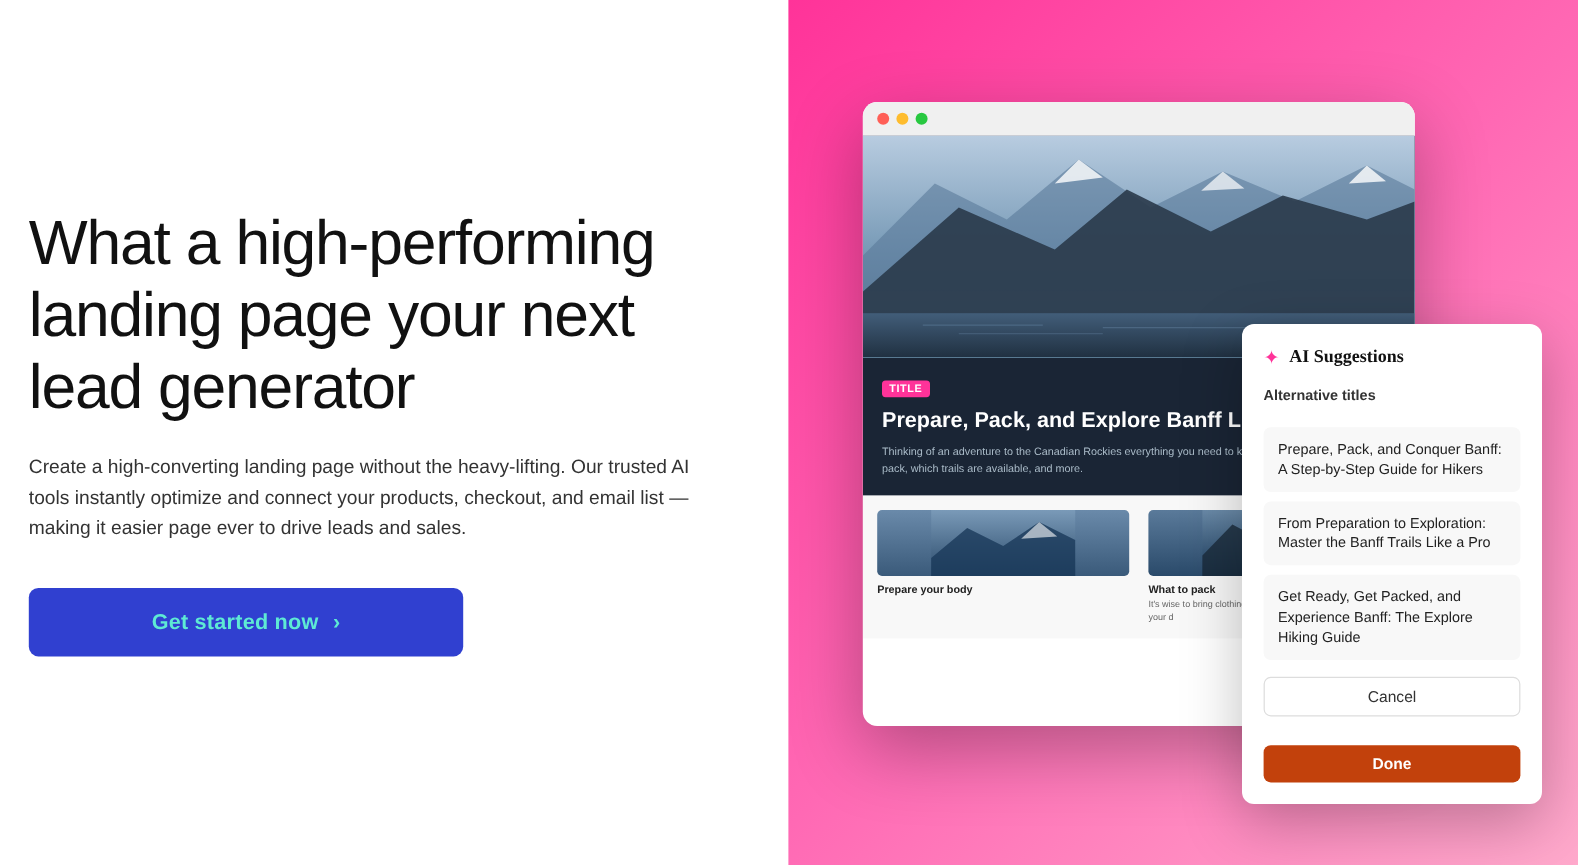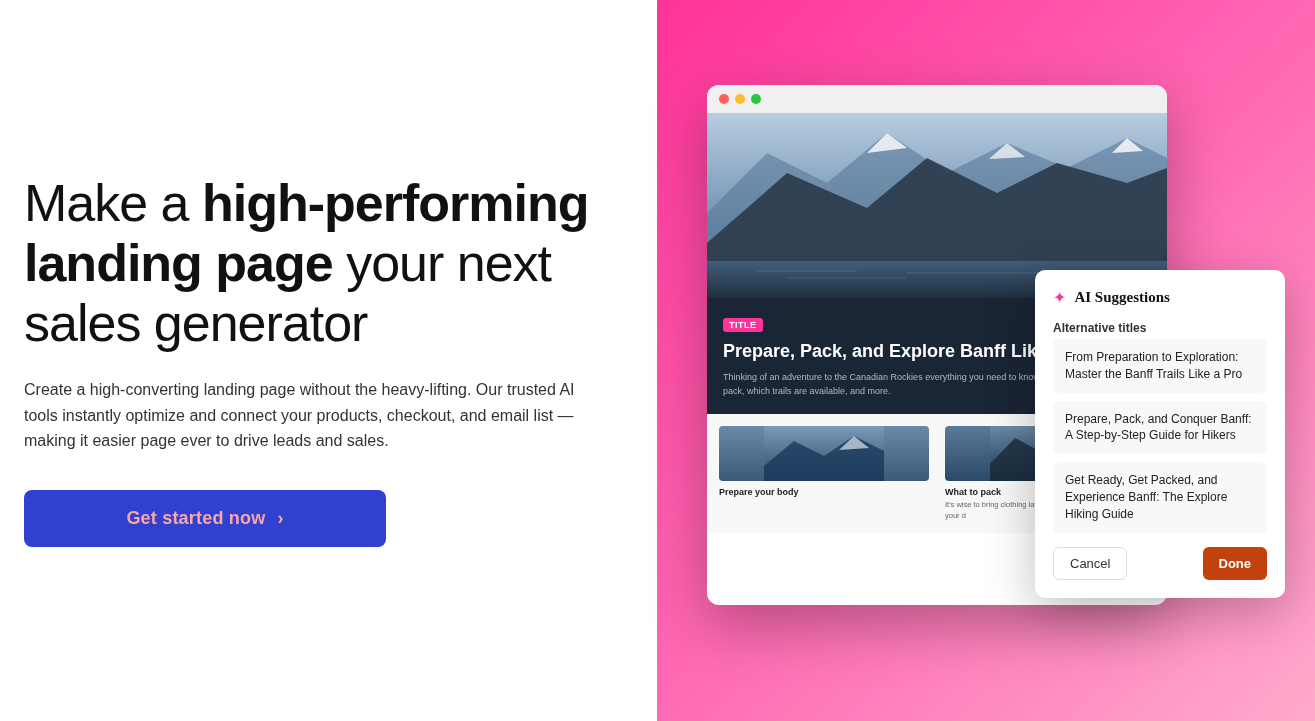--- a/index.html
+++ b/index.html
@@ -25,37 +25,37 @@
     .hero-headline {
       font-size: 52px;
       line-height: 1.15;
       color: #111111;
       font-weight: 400;
       margin-bottom: 24px;
       letter-spacing: -1px;
     }
 
     .hero-headline strong {
-      font-weight: 700;
+      font-weight: 400;
     }
 
     .hero-subtext {
       font-size: 16px;
       line-height: 1.6;
       color: #333333;
       margin-bottom: 36px;
       max-width: 580px;
     }
 
     .cta-button {
       display: inline-flex;
       align-items: center;
       gap: 12px;
       background: #3040d0;
-      color: #fca5a5;
+      color: #5eead4;
       border: none;
       border-radius: 8px;
       padding: 18px 32px;
       font-size: 18px;
       font-weight: 600;
       cursor: pointer;
       width: 362px;
       justify-content: center;
       letter-spacing: 0.2px;
     }
@@ -77,21 +77,21 @@
 
     
     .browser-window {
       width: 460px;
       height: 520px;
       background: #ffffff;
       border-radius: 12px;
       box-shadow: 0 20px 60px rgba(0,0,0,0.3);
       position: absolute;
       top: 85px;
-      left: 50px;
+      left: 62px;
       overflow: hidden;
     }
 
     .browser-titlebar {
       background: #f0f0f0;
       height: 28px;
       display: flex;
       align-items: center;
       padding: 0 12px;
       gap: 6px;
@@ -221,38 +221,39 @@
       font-size: 15px;
       font-weight: 700;
       color: #111;
       font-family: Liberation Serif, serif;
     }
 
     .ai-panel-subtitle {
       font-size: 12px;
       font-weight: 600;
       color: #333;
-      margin-bottom: 4px;
+      margin-bottom: 20px;
     }
 
     .ai-suggestion-item {
       background: #f8f8f8;
       border-radius: 6px;
       padding: 10px 12px;
       margin-bottom: 8px;
       font-size: 12px;
       color: #222;
       line-height: 1.4;
     }
 
     .ai-panel-actions {
       display: flex;
-      justify-content: space-between;
-      gap: 4px;
+      justify-content: flex-end;
+      gap: 24px;
       margin-top: 14px;
+      flex-direction: column;
     }
 
     .btn-cancel {
       background: #ffffff;
       border: 1px solid #dddddd;
       color: #333;
       border-radius: 6px;
       padding: 8px 16px;
       font-size: 13px;
       font-weight: 500;
@@ -274,21 +275,21 @@
     svg.mountain-svg {
       width: 100%;
       height: 100%;
     }
   </style>
 </head>
 <body>
 
 <div class="left-panel">
   <h1 class="hero-headline">
-    <span>Make a </span><strong>high-performing landing page</strong><span> your next sales generator</span>
+    <span>What a </span><strong>high-performing landing page</strong><span> your next lead generator</span>
   </h1>
   <p class="hero-subtext">Create a high-converting landing page without the heavy-lifting. Our trusted AI tools instantly optimize and connect your products, checkout, and email list — making it easier page ever to drive leads and sales.</p>
   <button class="cta-button">
     <span>Get started now</span>
     <span class="arrow">›</span>
   </button>
 </div>
 
 <div class="right-panel">
 
@@ -380,22 +381,22 @@
       </div>
     </div>
   </div>
 
   <div class="ai-panel">
     <div class="ai-panel-header">
       <span class="ai-sparkle">✦</span>
       <span class="ai-panel-title">AI Suggestions</span>
     </div>
     <div class="ai-panel-subtitle">Alternative titles</div>
+    <div class="ai-suggestion-item">Prepare, Pack, and Conquer Banff: A Step-by-Step Guide for Hikers</div>
     <div class="ai-suggestion-item">From Preparation to Exploration: Master the Banff Trails Like a Pro</div>
-    <div class="ai-suggestion-item">Prepare, Pack, and Conquer Banff: A Step-by-Step Guide for Hikers</div>
     <div class="ai-suggestion-item">Get Ready, Get Packed, and Experience Banff: The Explore Hiking Guide</div>
     <div class="ai-panel-actions">
       <button class="btn-cancel">Cancel</button>
       <button class="btn-done">Done</button>
     </div>
   </div>
 
 </div>
 
 </body></html>

